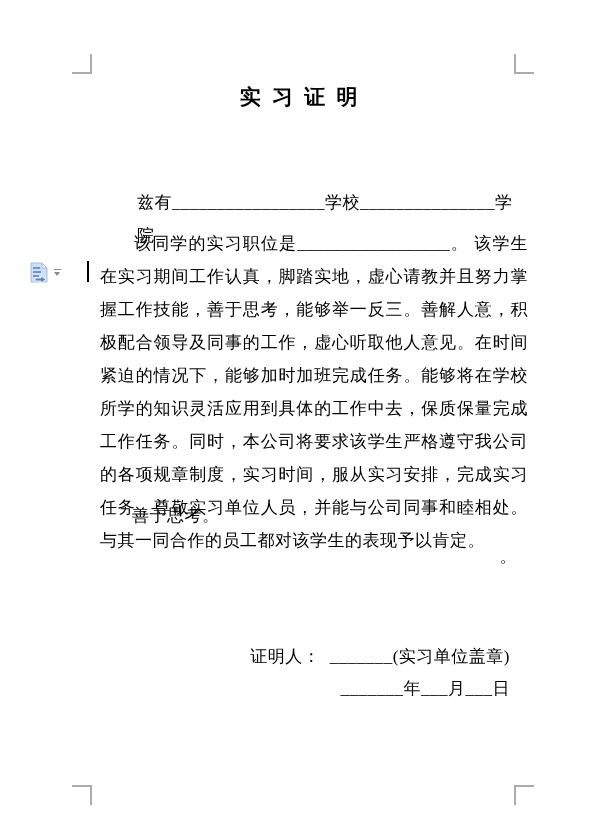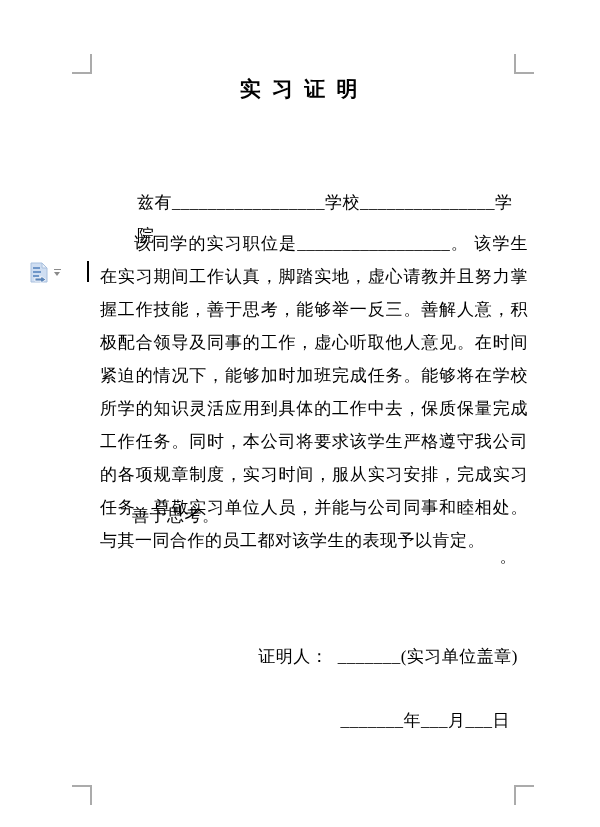--- a/index.html
+++ b/index.html
@@ -33,21 +33,21 @@
   .doc-text {
     position: absolute;
     font-size: 17px;
     line-height: 33px;
     letter-spacing: 0.5px;
     white-space: pre-wrap;
   }
   .title {
     left: 0;
     right: 0;
-    top: 74px;
+    top: 82px;
     text-align: center;
     font-size: 21px;
     font-weight: bold;
     letter-spacing: 3px;
     line-height: 30px;
   }
   .para1 {
     left: 90px;
     width: 428px;
     top: 120px;
@@ -65,27 +65,27 @@
     left: 90px;
     width: 428px;
     top: 499px;
     text-indent: 42px;
   }
   .stray-period {
     right: 83px;
     top: 540px;
   }
   .certifier {
-    right: 82px;
+    right: 90px;
     top: 640px;
     text-align: left;
   }
   .date-line {
     right: 90px;
-    top: 704px;
+    top: 672px;
     text-align: right;
   }
 
   
   .caret {
     position: absolute;
     left: 87px;
     top: 261px;
     width: 2px;
     height: 21px;

